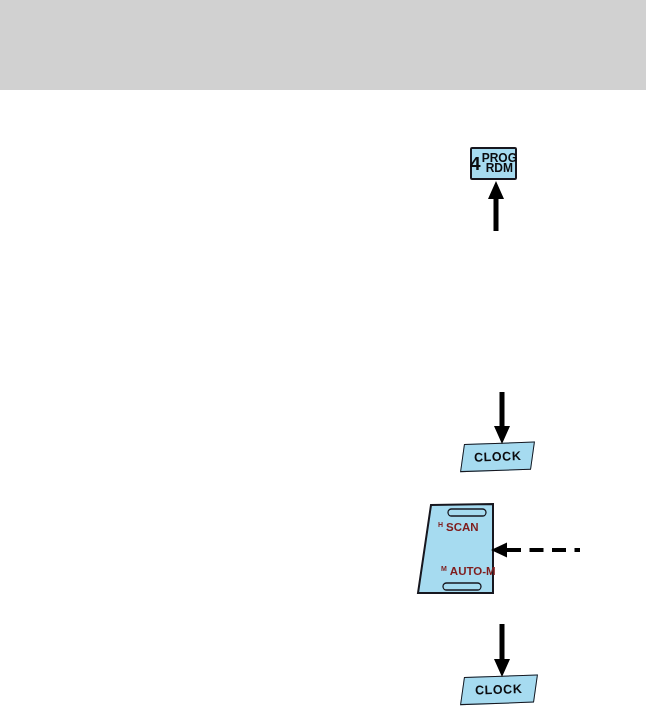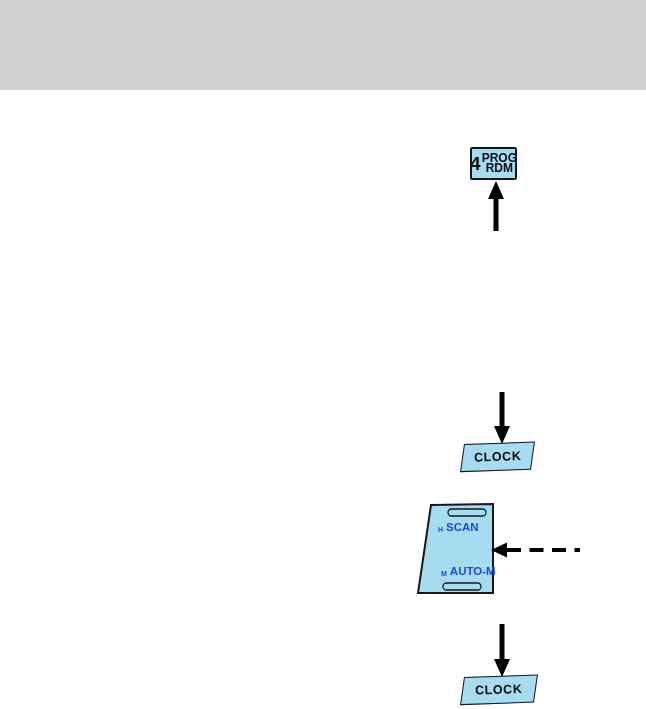--- a/index.html
+++ b/index.html
@@ -44,22 +44,22 @@
     transform-origin:0 0;
     transform:rotate(-2deg) skewX(-10deg);
     font-size:12.5px;font-weight:bold;letter-spacing:0.6px;
   }
   .clock-key .lbl{display:block;transform:skewX(10deg);}
   #clockUpper{left:464px;top:444px;width:71px;height:28px;}
   #clockLower{left:464px;top:677px;width:74px;height:28px;}
   
   .rocker-label{
     position:absolute;
-    display:flex;align-items:flex-end;
-    color:#1d4ed8;font-weight:bold;white-space:nowrap;
+    display:flex;align-items:flex-start;
+    color:#7f1d1d;font-weight:bold;white-space:nowrap;
   }
   .rocker-label .sm{font-size:7px;margin-right:3px;}
   .rocker-label .lg{font-size:11.5px;}
   #scanLabel{left:438px;top:521px;}
   #autoLabel{left:441px;top:565px;}
   .arrow-svg{position:absolute;pointer-events:none;}
 </style>
 </head>
 <body>
 

